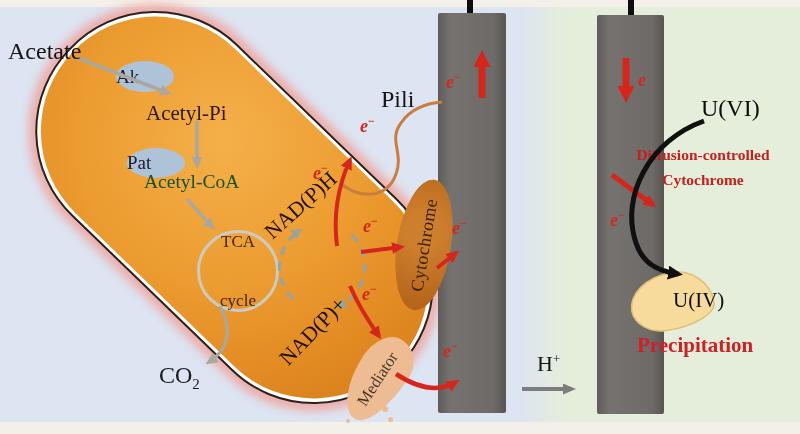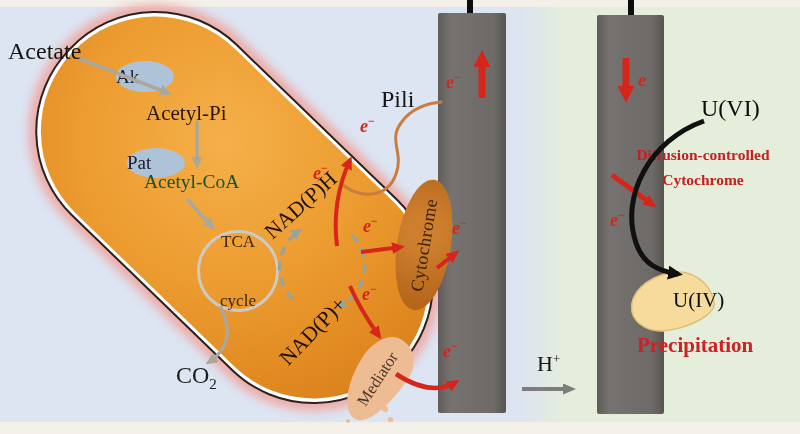--- a/index.html
+++ b/index.html
@@ -130,21 +130,21 @@
     <path d="M 522,389 L 572,389" stroke="#7d7d7d" stroke-width="4" fill="none" marker-end="url(#mGrayDk)"></path>
 
     <path d="M 704,121 C 650,140 620,196 636,243 C 643,264 658,271 678,274" stroke="#101010" stroke-width="5" fill="none" marker-end="url(#mBlack)"></path>
   </svg>
 
   <div class="lbl" style="left:8px;top:38px;font-size:24px;font-family:Liberation Serif, serif;">Acetate</div>
   <div class="lbl" style="left:146px;top:101px;font-size:21px;color:#2b1605;">Acetyl-Pi</div>
   <div class="lbl" style="left:144px;top:171px;font-size:19.5px;color:#14532d;">Acetyl-CoA</div>
   <div class="lbl" style="left:251px;top:193px;width:100px;text-align:center;font-size:21.5px;color:#1d0f04;transform:rotate(-42deg);">NAD(P)H</div>
   <div class="lbl" style="left:259px;top:319px;width:108px;text-align:center;font-size:21.5px;color:#1d0f04;transform:rotate(-46deg);">NAD(P)+</div>
-  <div class="lbl" style="left:159px;top:362px;font-size:24px;color:#1b1b1b;margin-left:17px;">
+  <div class="lbl" style="left:159px;top:362px;font-size:24px;color:#1b1b1b;">
     <span>CO</span><sub class="sm">2</sub>
   </div>
   <div class="lbl" style="left:381px;top:86px;font-size:24px;">Pili</div>
   <div class="lbl" style="left:537px;top:351px;font-size:22px;">
     <span>H</span><sup class="sm">+</sup>
   </div>
   <div class="lbl" style="left:701px;top:95px;font-size:24px;color:#0d0d0d;">U(VI)</div>
   <div class="lbl red-dark1" style="left:608px;top:146px;width:190px;z-index:4;">Diffusion-controlled</div>
   <div class="lbl red-dark1" style="left:608px;top:171px;width:190px;z-index:4;">Cytochrome</div>
   <div class="lbl" style="left:673px;top:288px;font-size:21px;color:#0d0d0d;">U(IV)</div>

